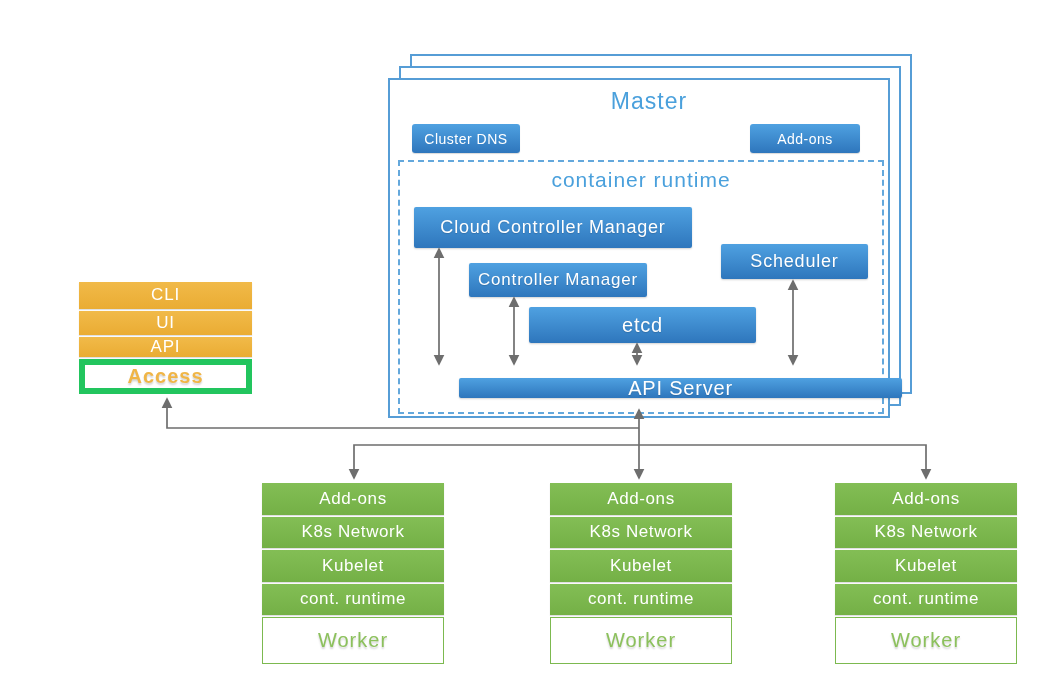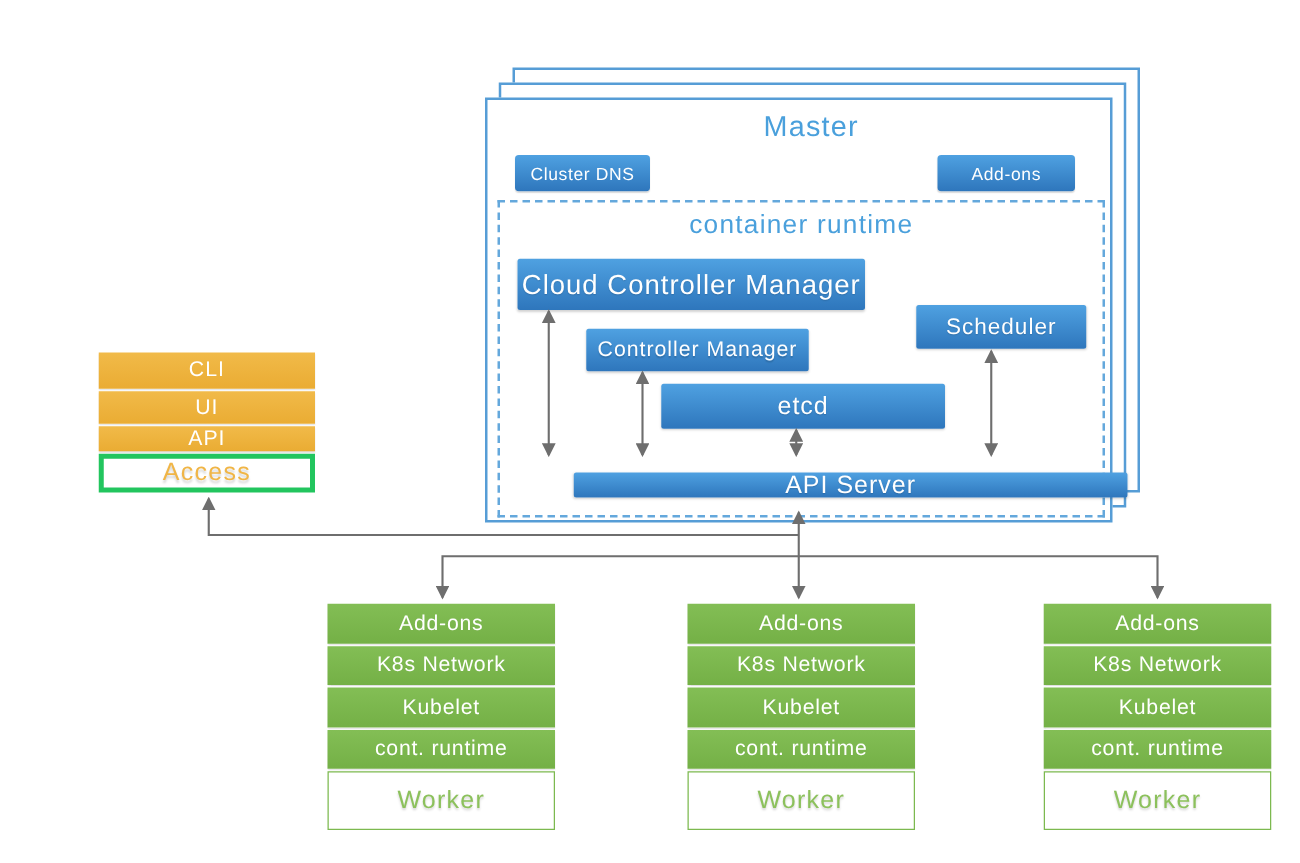--- a/index.html
+++ b/index.html
@@ -34,40 +34,41 @@
     position:absolute;left:0;right:0;top:6px;text-align:center;
     color:#4aa0dc;font-size:21px;letter-spacing:1px;
   }
   .blue-box{
     position:absolute;border-radius:2px;
     background:linear-gradient(180deg,#4fa1e1 0%,#2e76bc 100%);
     color:#ffffff;display:flex;align-items:center;justify-content:center;
     letter-spacing:.8px;box-shadow:0 1px 2px rgba(0,0,0,.18);
     text-shadow:0 1px 1px rgba(0,0,0,.15);
   }
-  .ccm{left:14px;top:45px;width:278px;height:41px;font-size:22px;}
+  .ccm{left:14px;top:45px;width:278px;height:41px;font-size:18px;}
   .cm{left:69px;top:101px;width:178px;height:34px;font-size:17px;}
-  .sched{left:321px;top:82px;width:136px;height:35px;font-size:18px;margin-left:12px;}
+  .sched{left:321px;top:82px;width:147px;height:35px;font-size:18px;}
   .etcd{left:129px;top:145px;width:227px;height:36px;font-size:20px;}
   .apiserver{left:14px;top:216px;width:443px;height:20px;font-size:20px;margin-left:45px;}
   
   .stack{position:absolute;display:flex;flex-direction:column;gap:2px;box-sizing:border-box;}
   .access-stack{left:79px;top:238px;width:173px;height:156px;}
   .orange-row{
     background:linear-gradient(180deg,#f1ba49 0%,#eaac33 100%);
     color:#ffffff;font-size:17px;letter-spacing:.8px;
     display:flex;align-items:center;justify-content:center;
     box-shadow:0 1px 1px rgba(0,0,0,.12);
   }
   .orange-row.r1{height:35px;margin-top:44px;} .orange-row.r2{height:32px;} .orange-row.r3{height:24px;}
   .access-footer{
-    flex:1;background:#ffffff;border:4px solid #22c55e;box-sizing:border-box;
+    flex:1;background:#ffffff;border:6px solid #22c55e;box-sizing:border-box;
     color:#f0b546;font-size:20px;letter-spacing:1px;
     display:flex;align-items:center;justify-content:center;
     text-shadow:0 2px 2px rgba(0,0,0,.18);
+    font-weight:bold;
   }
   
   .worker-stack{top:483px;width:182px;height:181px;}
   .worker-stack.w1{left:262px;} .worker-stack.w2{left:550px;} .worker-stack.w3{left:835px;}
   .green-row{
     flex:1;background:linear-gradient(180deg,#83be55 0%,#74b046 100%);
     color:#ffffff;font-size:17px;letter-spacing:.6px;
     display:flex;align-items:center;justify-content:center;
     box-shadow:0 1px 1px rgba(0,0,0,.12);
   }

